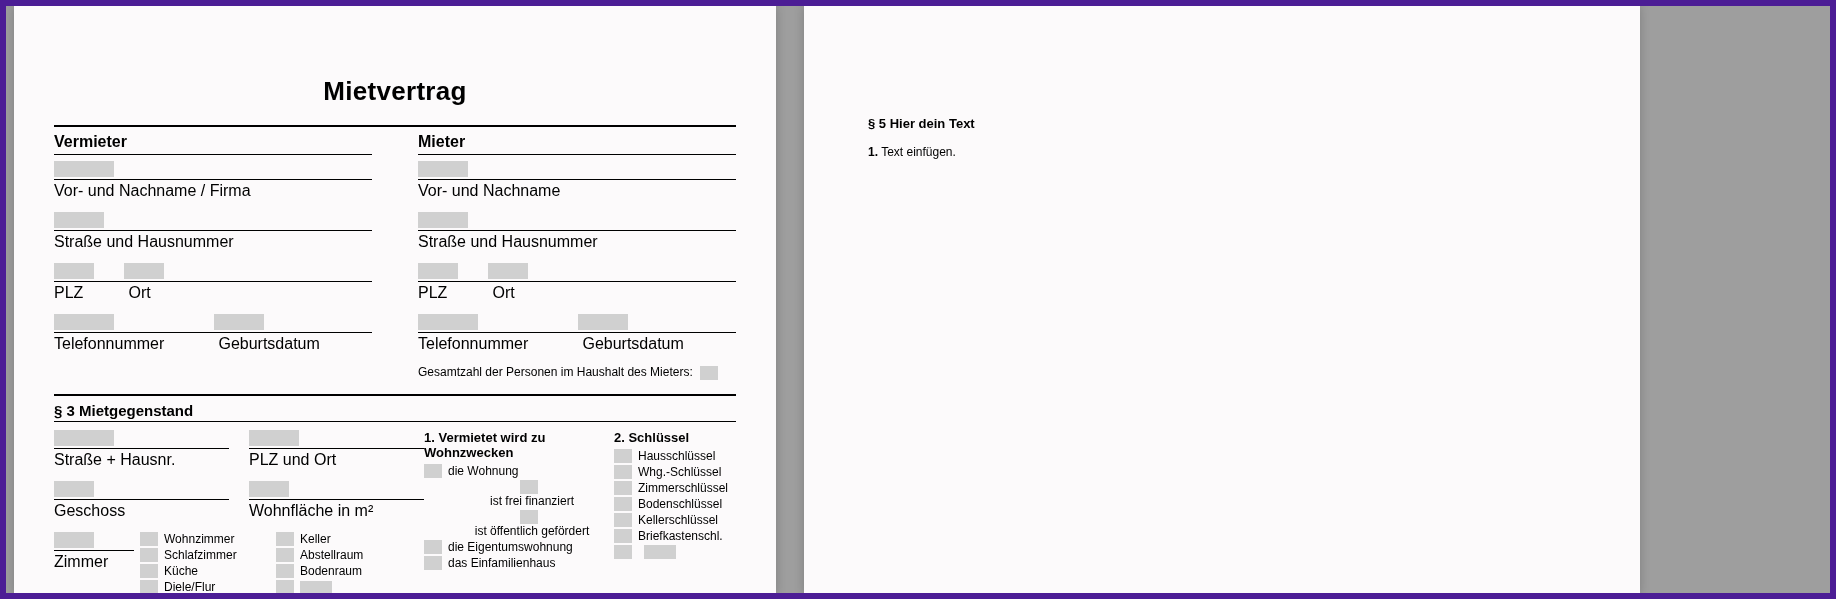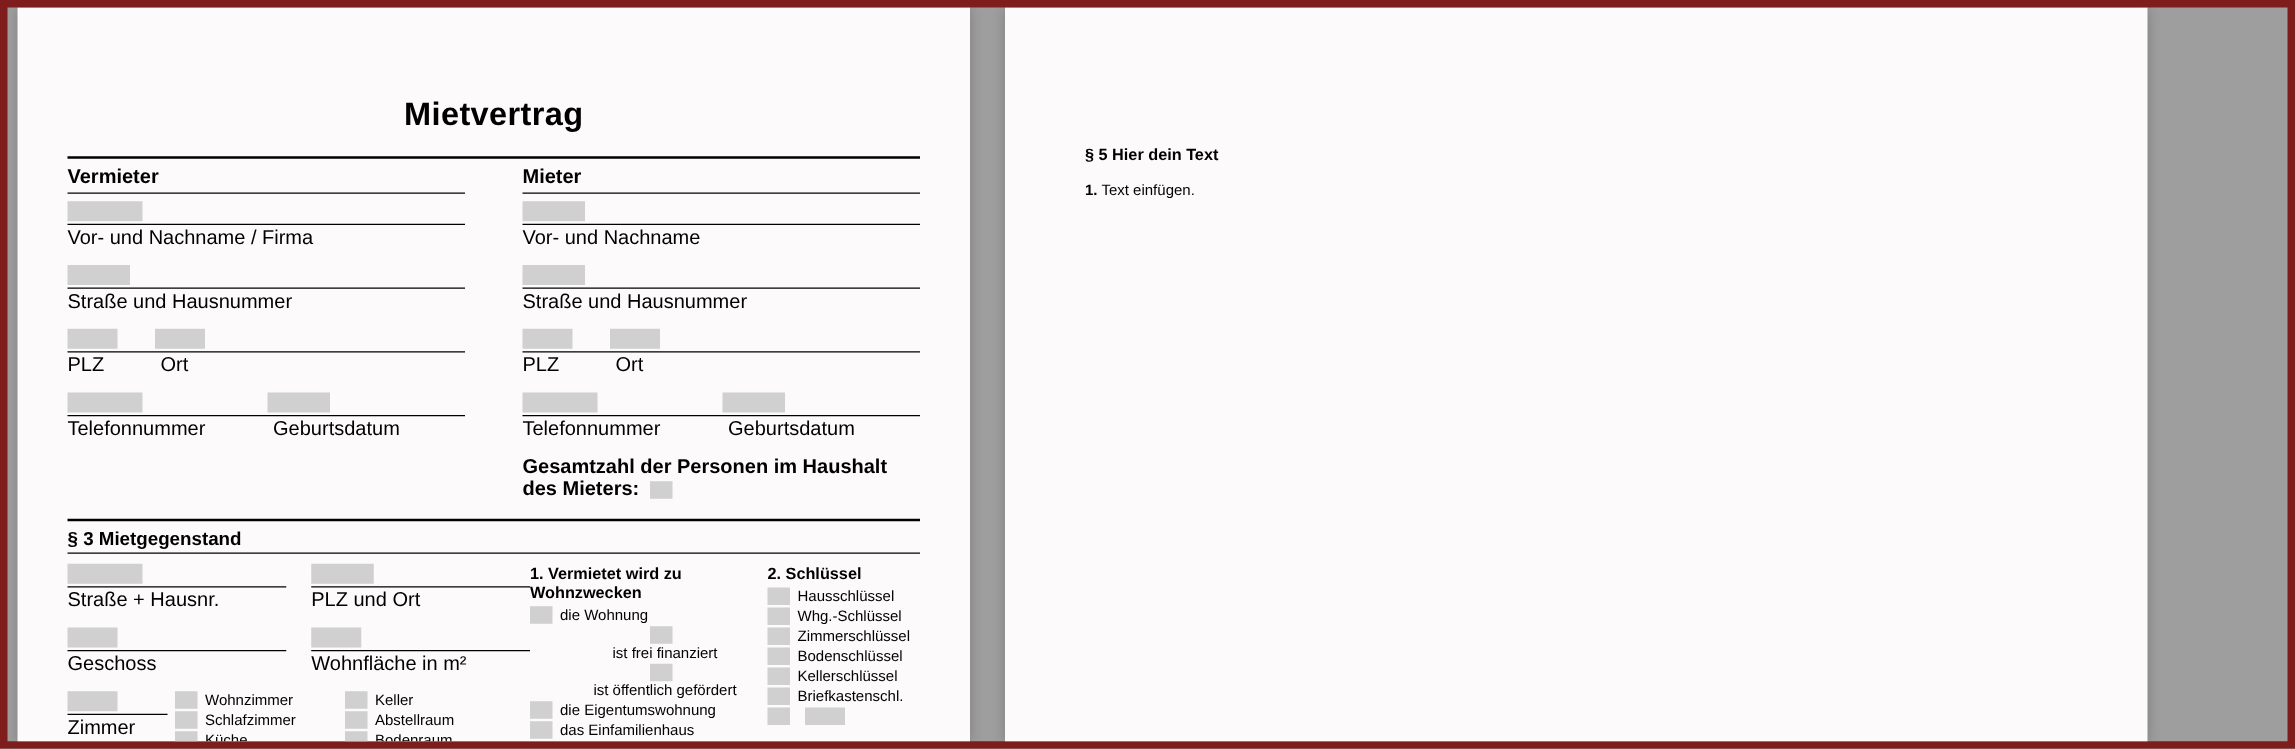--- a/index.html
+++ b/index.html
@@ -1,56 +1,56 @@
 <!DOCTYPE html>
 <html><head>
 <meta charset="utf-8">
 <style>
   html, body { margin:0; padding:0; background:#8d8d8d; font-family:Arial, Helvetica, sans-serif; }
   .outer {
     width:1836px;
     height:599px;
     box-sizing:border-box;
-    border:6px solid #7f1d1d;
+    border:6px solid #4c1d95;
     background:#9e9e9e;
     display:flex;
     gap:28px;
     padding:0 8px 0 8px;
     overflow:hidden;
   }
   .page {
     background:#fcfafb;
     flex:0 0 auto;
     box-shadow:0 0 10px rgba(0,0,0,.2);
     position:relative;
     overflow:hidden;
   }
   .page.left  { width:762px;  height:589px; }
-  .page.right { width:914px;  height:589px; }
+  .page.right { width:836px;  height:589px; }
   
   .p1 { padding:40px 40px 0 40px; color:#000; font-size:13px; }
   h1.title { text-align:center; font-size:26px; font-weight:bold; margin:30px 0 18px 0; letter-spacing:.3px; }
   .hr-thick { border:0; border-top:2px solid #000; margin:0 0 6px 0; }
   .hr-thin  { border:0; border-top:1px solid #000; margin:0; }
   .cols { display:flex; gap:16px; }
   .col { flex:1 1 0; padding-right:20px; }
   .col:last-child { padding-right:0; padding-left:10px; }
   .section-head { font-weight:bold; font-size:16px; margin-bottom:3px; }
   .fline { border-bottom:1px solid #000; padding-bottom:2px; margin-bottom:2px; display:flex; align-items:flex-end; }
   .ph { display:inline-block; background:#d0d0d0; height:16px; }
   .w40{width:40px}.w50{width:50px}.w60{width:60px}.w18{width:18px;height:14px}
   .flabel { font-size:16px; color:#000; margin-bottom:12px; }
   .flabel.pair span { display:inline-block; }
   .subhead { font-size:13px; font-weight:bold; margin:8px 0 4px 0; }
   .room-list { margin-left:6px; }
   .room-list .ritem { display:flex; align-items:center; font-size:12px; margin-bottom:2px; }
   .chk { display:inline-block; width:18px; height:14px; background:#d0d0d0; margin-right:6px; flex:0 0 auto; }
   .cbline { display:flex; align-items:center; font-size:12px; margin-bottom:2px; }
   .cbline.indent { margin-left:26px;flex-direction:column; }
-  .total { font-size:16px; font-weight:bold; margin:10px 0 14px 0; }
+  .total { font-size:12px; font-weight:normal; margin:10px 0 14px 0; }
   .p2 { padding:110px 64px 0 64px; color:#000; font-size:13px; }
   .p2 .sh { font-weight:bold; font-size:13px; margin-bottom:14px; }
   .p2 .body { font-size:12px; }
 </style>
 </head>
 <body>
 
 <div class="outer">
 
   <div class="page left">

